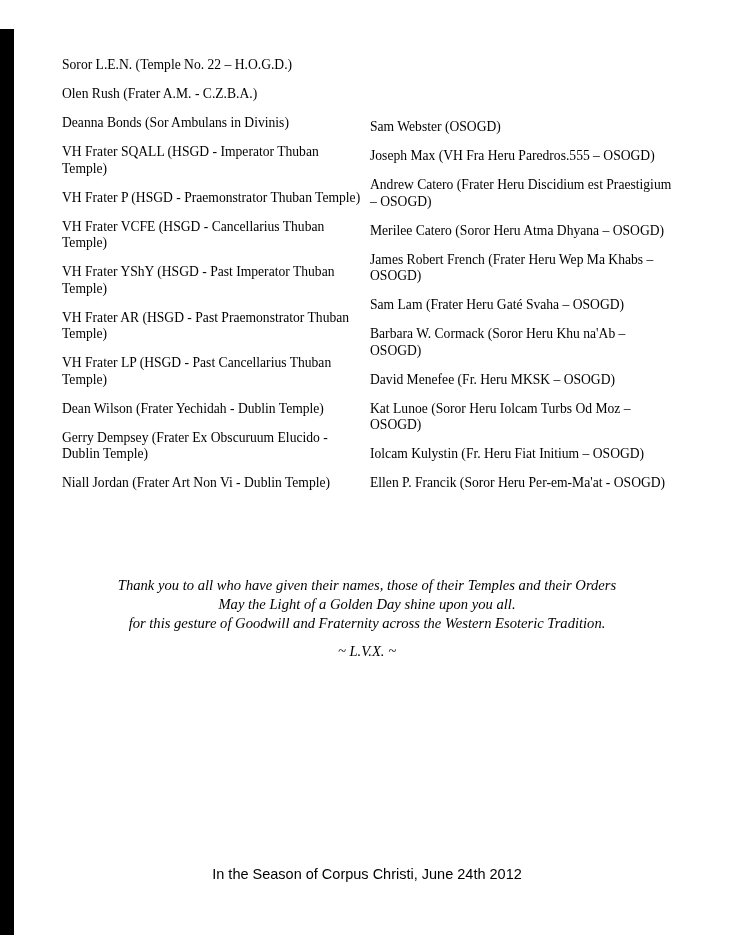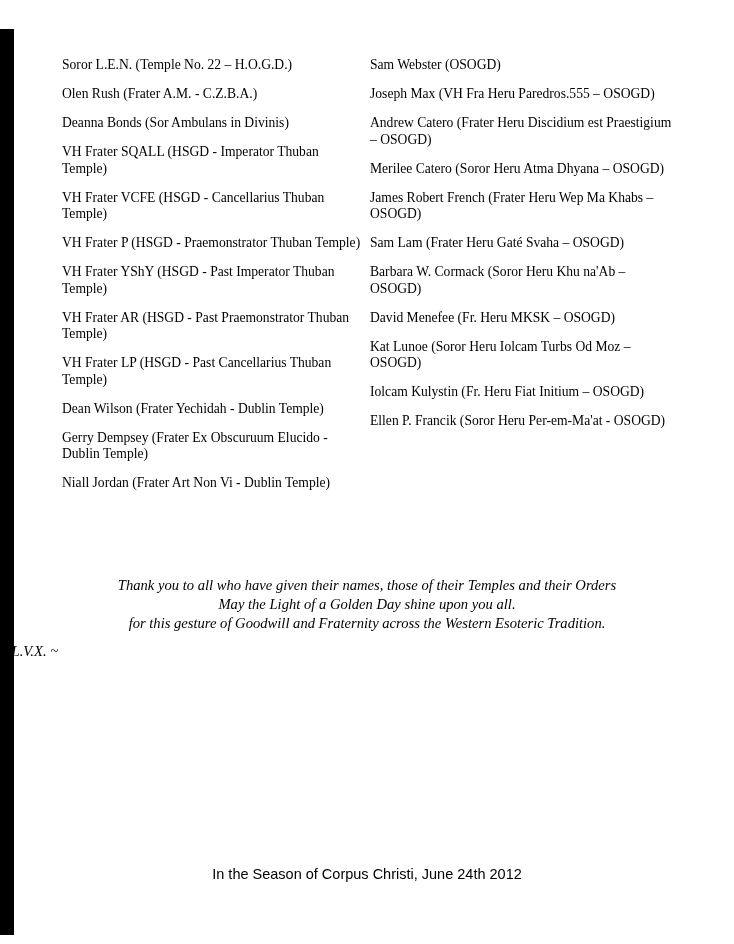--- a/index.html
+++ b/index.html
@@ -22,20 +22,21 @@
     top: 29px;
     width: 14px;
     height: 906px;
     background: #000000;
   }
   .columns {
     position: absolute;
     left: 62px;
     top: 57px;
     display: flex;
+    align-items: flex-end;
   }
   .col {
     font-size: 13.6px;
     line-height: 16.5px;
   }
   .col-left {
     width: 300px;
     margin-right: 8px;
   }
   .col-right {
@@ -53,21 +54,21 @@
     text-align: center;
     font-style: italic;
     font-size: 14.6px;
     line-height: 19px;
   }
   .valediction {
     position: absolute;
     left: 0;
     top: 643px;
     width: 734px;
-    text-align: left;
+    text-align: center;
     font-style: italic;
     font-size: 14.6px;
   }
   .footer-line {
     position: absolute;
     left: 0;
     top: 866px;
     width: 734px;
     text-align: center;
     font-family: "Liberation Sans", sans-serif;
@@ -81,22 +82,22 @@
 
   <div class="edge-bar"></div>
 
   <div class="columns">
 
     <div class="col col-left">
       <p class="entry">Soror L.E.N. (Temple No. 22 – H.O.G.D.)</p>
       <p class="entry">Olen Rush (Frater A.M. - C.Z.B.A.)</p>
       <p class="entry">Deanna Bonds (Sor Ambulans in Divinis)</p>
       <p class="entry">VH Frater SQALL (HSGD - Imperator Thuban Temple)</p>
+      <p class="entry">VH Frater P (HSGD - Praemonstrator Thuban Temple)</p>
       <p class="entry">VH Frater VCFE (HSGD - Cancellarius Thuban Temple)</p>
-      <p class="entry">VH Frater P (HSGD - Praemonstrator Thuban Temple)</p>
       <p class="entry">VH Frater YShY (HSGD - Past Imperator Thuban Temple)</p>
       <p class="entry">VH Frater AR (HSGD - Past Praemonstrator Thuban Temple)</p>
       <p class="entry">VH Frater LP (HSGD - Past Cancellarius Thuban Temple)</p>
       <p class="entry">Dean Wilson (Frater Yechidah - Dublin Temple)</p>
       <p class="entry">Gerry Dempsey (Frater Ex Obscuruum Elucido - Dublin Temple)</p>
       <p class="entry">Niall Jordan (Frater Art Non Vi - Dublin Temple)</p>
     </div>
 
     <div class="col col-right">
       <p class="entry">Sam Webster (OSOGD)</p>

